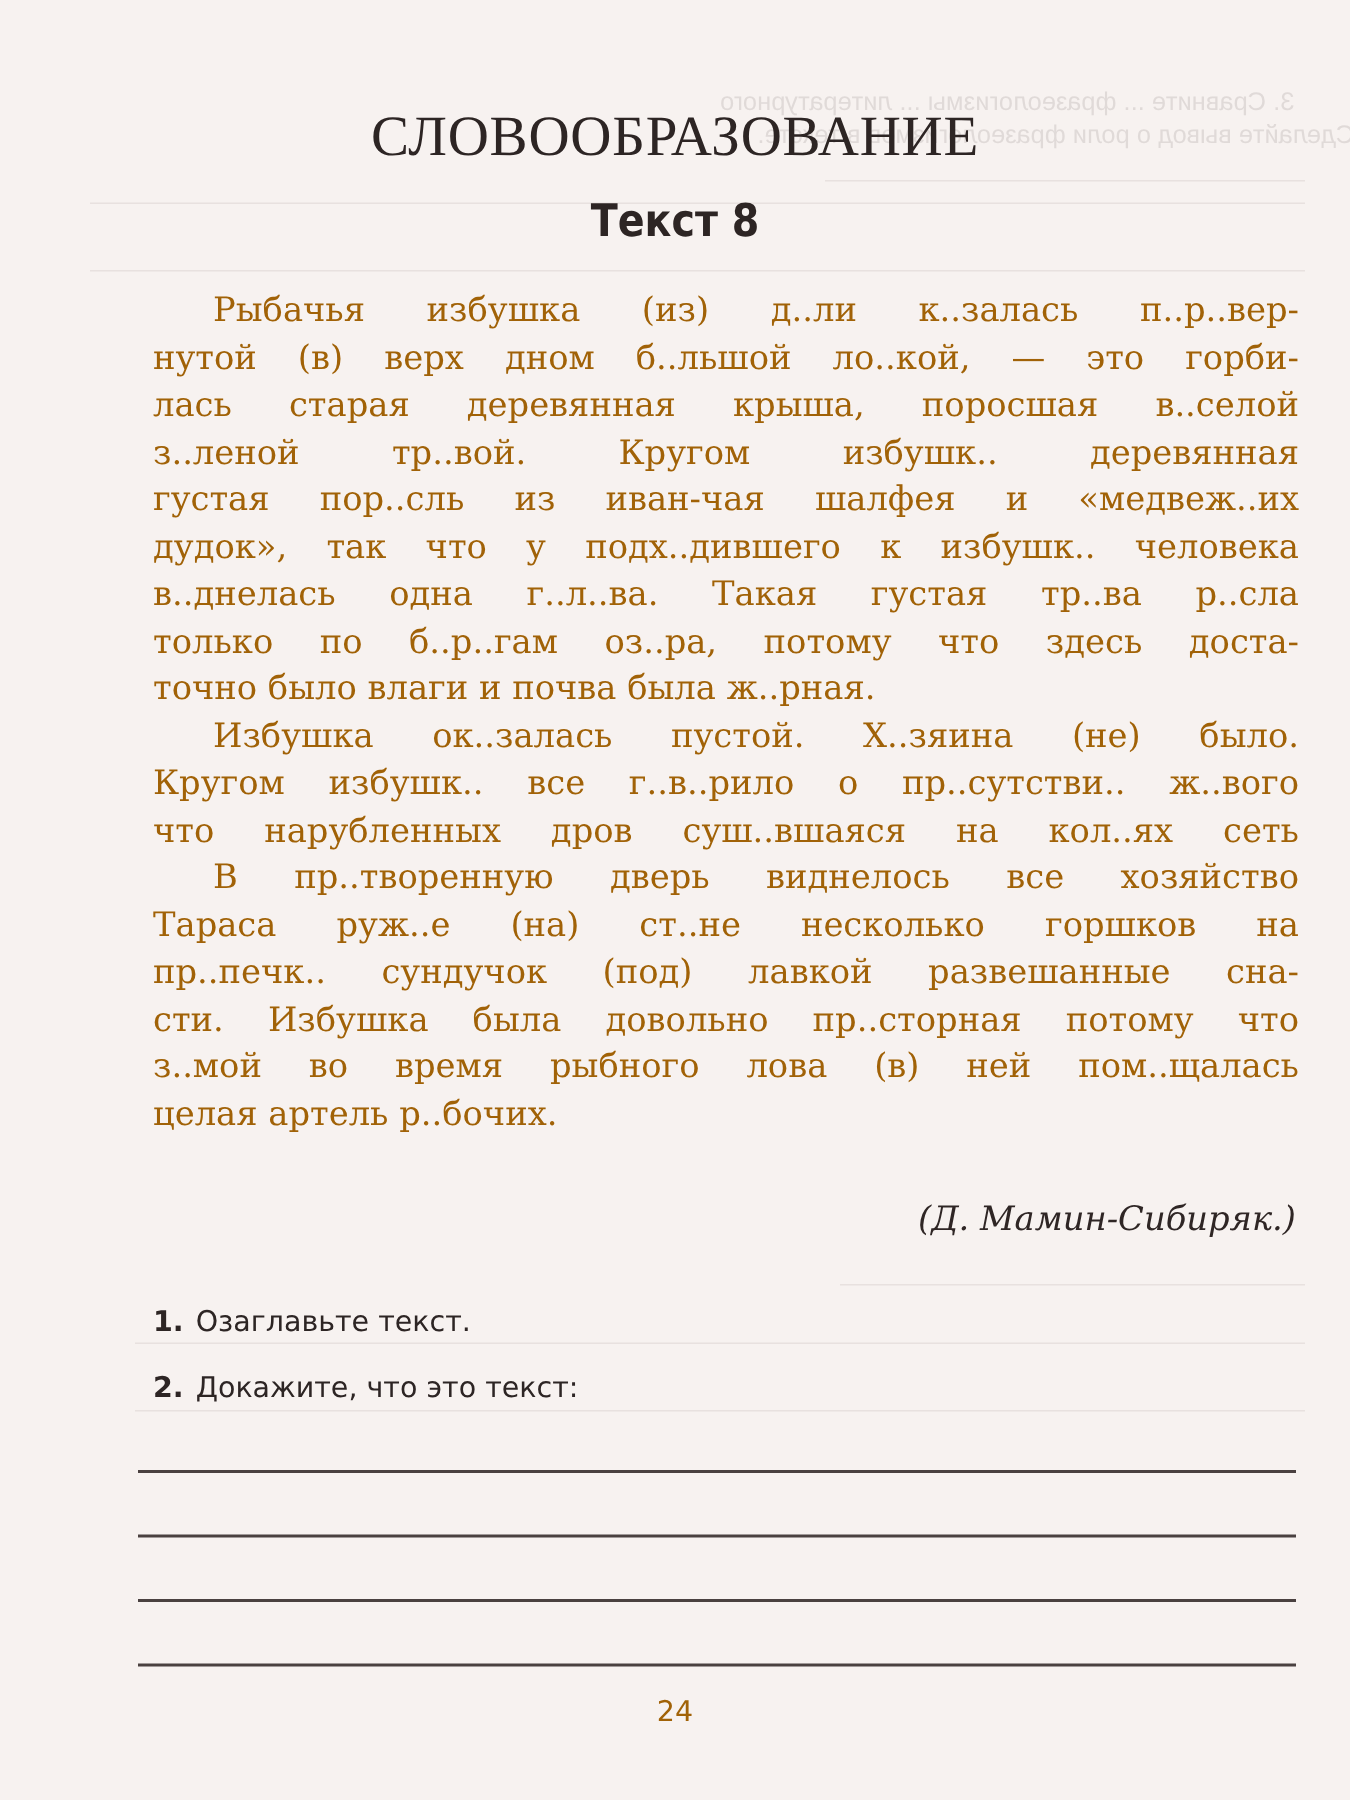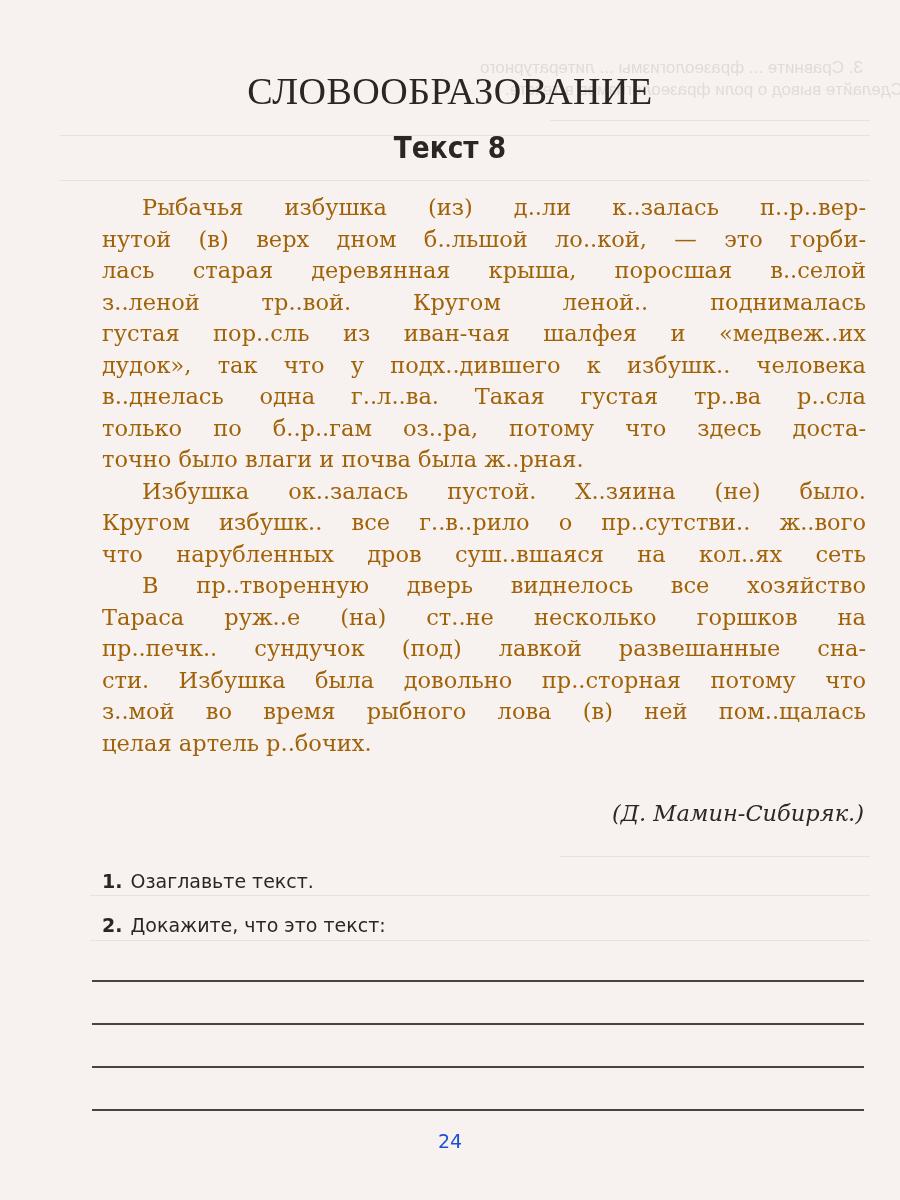--- a/index.html
+++ b/index.html
@@ -66,21 +66,21 @@
   }
   .task .num { font-weight: bold; margin-right: 8px; }
   .answer-line {
     position: absolute; left: 92px; width: 772px; height: 2px;
     background: #4a4140;
   }
   .page-number {
     position: absolute; left: 0; width: 900px; top: 1130px;
     text-align: center;
     font-family: "DejaVu Sans", sans-serif;
-    font-size: 19px; color: #1d4ed8;
+    font-size: 19px; color: #a16207;
   }
 </style>
 </head>
 <body>
 
 <div class="bleed">
   <div class="bleed-text" style="left:480px; top:58px;">3. Сравните ... фразеологизмы ... литературного</div>
   <div class="bleed-text" style="left:505px; top:80px;">Сделайте вывод о роли фразеологизмов в тексте.</div>
   <div class="bleed-line" style="left:550px; top:120px; width:320px;"></div>
   <div class="bleed-line" style="left:60px; top:135px; width:810px;"></div>
@@ -91,21 +91,21 @@
 </div>
 
 <h1 class="section-title">СЛОВООБРАЗОВАНИЕ</h1>
 <h2 class="text-title" style="margin:0;">Текст 8</h2>
 
 <div class="body-text">
   <p>
     <span class="line">Рыбачья избушка (из) д..ли к..залась п..р..вер-</span>
     <span class="line" style="text-indent:0">нутой (в) верх дном б..льшой ло..кой, — это горби-</span>
     <span class="line" style="text-indent:0">лась старая деревянная крыша, поросшая в..селой</span>
-    <span class="line" style="text-indent:0">з..леной тр..вой. Кругом леной.. поднималась</span>
+    <span class="line" style="text-indent:0">з..леной тр..вой. Кругом избушк.. деревянная</span>
     <span class="line" style="text-indent:0">густая пор..сль из иван-чая шалфея и «медвеж..их</span>
     <span class="line" style="text-indent:0">дудок», так что у подх..дившего к избушк.. человека</span>
     <span class="line" style="text-indent:0">в..днелась одна г..л..ва. Такая густая тр..ва р..сла</span>
     <span class="line" style="text-indent:0">только по б..р..гам оз..ра, потому что здесь доста-</span>
     <span class="line last" style="text-indent:0">точно было влаги и почва была ж..рная.</span>
   </p>
   <p>
     <span class="line">Избушка ок..залась пустой. Х..зяина (не) было.</span>
     <span class="line" style="text-indent:0">Кругом избушк.. все г..в..рило о пр..сутстви.. ж..вого</span>
     <span class="line" style="text-indent:0">что нарубленных дров суш..вшаяся на кол..ях сеть</span>

